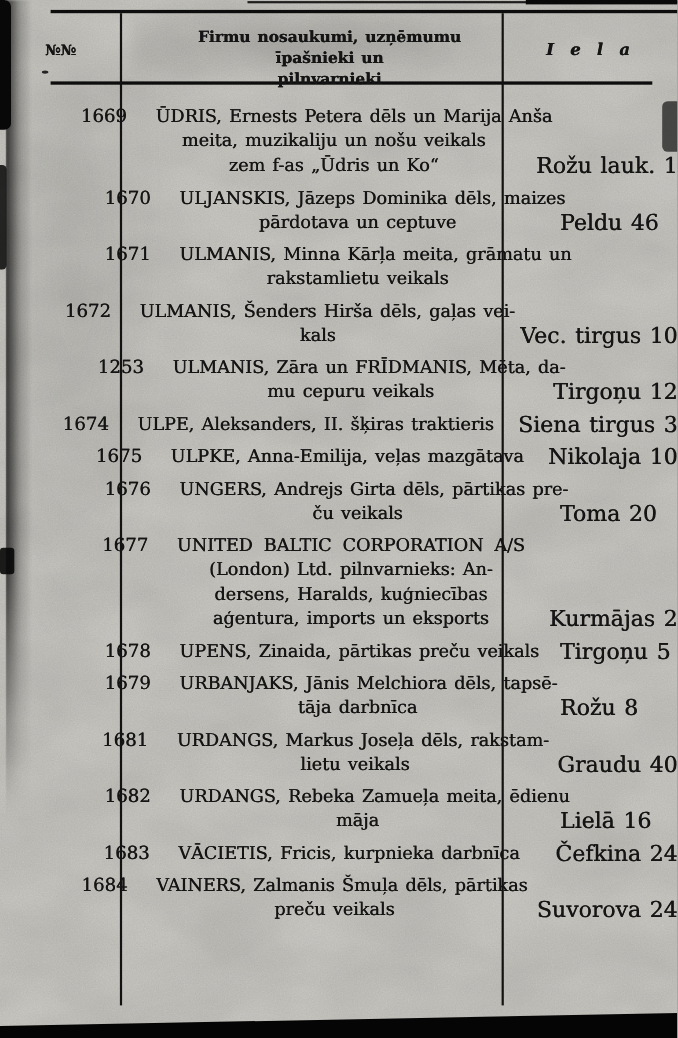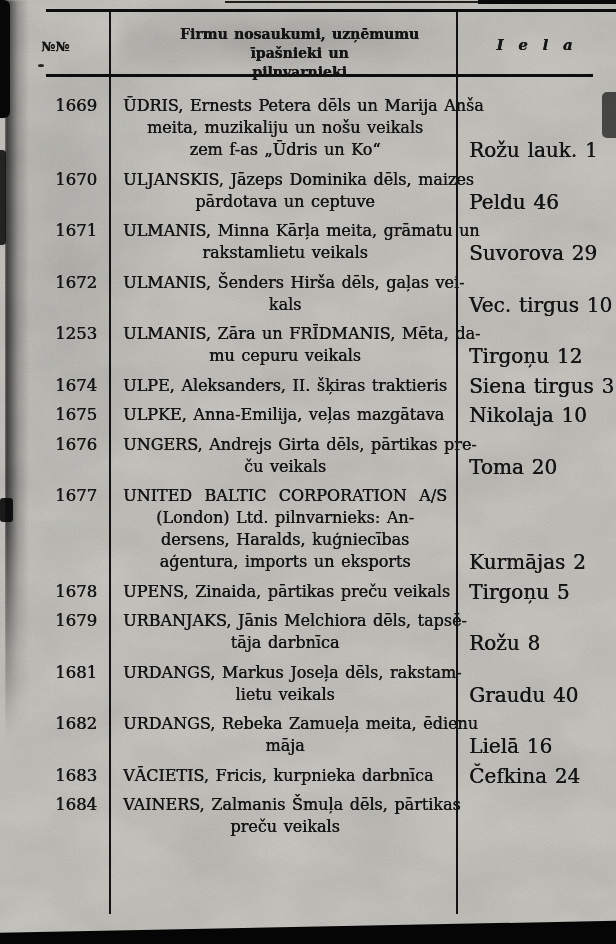--- a/index.html
+++ b/index.html
@@ -48,21 +48,21 @@
   .thead { position:absolute; top:14px; left:0; right:0; height:60px; display:flex; }
   .h-num { width:110px; box-sizing:border-box; display:flex; align-items:center; justify-content:center;
     font-size:13px; font-weight:bold; padding-top:4px; }
   .h-firm { width:347px; box-sizing:border-box; text-align:center; font-size:14px; font-weight:bold;
     line-height:19px; padding-top:11px;padding-left:32px; }
   .h-street { flex:1; display:flex; align-items:center; justify-content:center;
     font-size:15px; font-weight:bold; letter-spacing:4px; padding-top:2px;font-style:italic; }
 
   
   .tbody { position:absolute; top:89px; left:0; right:0; padding-top:6px; }
-  .row { display:flex; margin-bottom:7.5px; }
+  .row { display:flex; margin-bottom:7.5px;margin-left:40px; }
   .cell-num { width:110px; box-sizing:border-box; padding-right:13px; text-align:right;
     font-size:16.5px; line-height:22px; }
   .cell-firm { width:347px; box-sizing:border-box; padding-left:13px; padding-right:10px;
     font-size:16px; line-height:22px; }
   .cell-street { flex:1; box-sizing:border-box; padding-left:12px; align-self:flex-end;
     font-size:20px; line-height:22px; white-space:nowrap; }
   .line { white-space:nowrap; }
   .line.cont { text-align:center; }
   .line.justify { white-space:normal; text-align:justify; text-align-last:justify; }
   .cell-num, .cell-firm, .cell-street, .thead { text-shadow:.4px 0 0 currentColor; word-spacing:1.5px; }
@@ -114,21 +114,20 @@
           <div class="line cont">pārdotava un ceptuve</div>
         </div>
       <div class="cell-street">Peldu 46</div>
     </div>
       <div class="row">
       <div class="cell-num">1671</div>
       <div class="cell-firm">
           <div class="line first">ULMANIS, Minna Kārļa meita, grāmatu un</div>
           <div class="line cont">rakstamlietu veikals</div>
         </div>
-      <div class="cell-street">Suvorova 29</div>
     </div>
       <div class="row">
       <div class="cell-num">1672</div>
       <div class="cell-firm">
           <div class="line first">ULMANIS, Šenders Hirša dēls, gaļas vei-</div>
           <div class="line cont">kals</div>
         </div>
       <div class="cell-street">Vec. tirgus 10</div>
     </div>
       <div class="row">
@@ -208,20 +207,21 @@
           <div class="line first">VĀCIETIS, Fricis, kurpnieka darbnīca</div>
         </div>
       <div class="cell-street">Čefkina 24</div>
     </div>
       <div class="row">
       <div class="cell-num">1684</div>
       <div class="cell-firm">
           <div class="line first">VAINERS, Zalmanis Šmuļa dēls, pārtikas</div>
           <div class="line cont">preču veikals</div>
         </div>
+      <div class="cell-street">Suvorova 24</div>
     </div>
     </div>
 
   <div class="bottom-band"></div>
 
   <svg class="grain" width="616" height="944">
     <filter id="grainF">
       <feTurbulence type="fractalNoise" baseFrequency="0.8" numOctaves="2" seed="7"></feTurbulence>
       <feColorMatrix type="matrix" values="0 0 0 0 0  0 0 0 0 0  0 0 0 0 0  0.35 0.35 0.35 0 0"></feColorMatrix>
     </filter>

